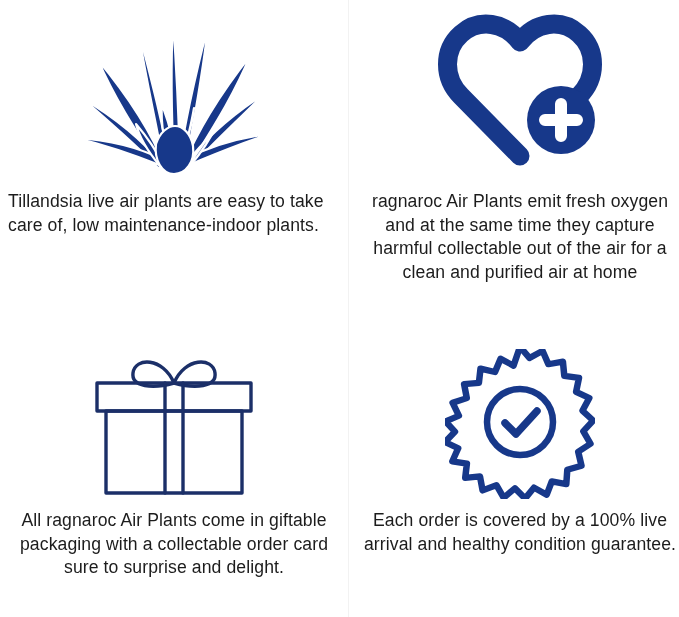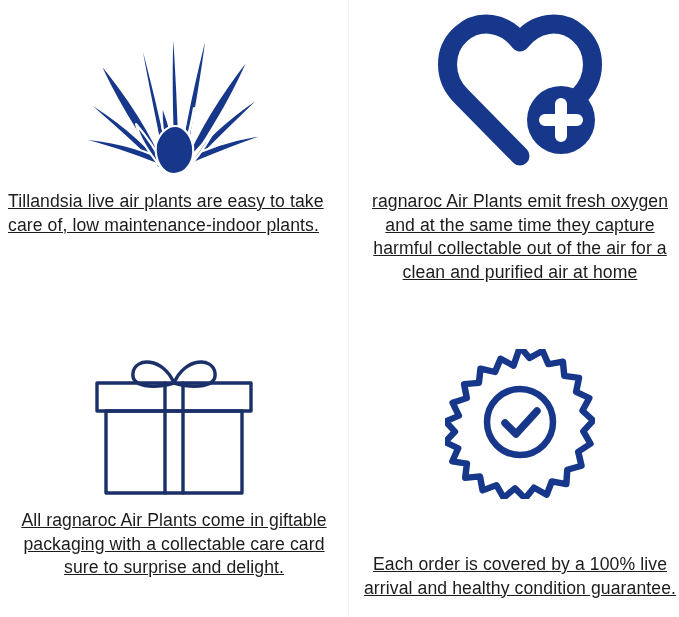--- a/index.html
+++ b/index.html
@@ -28,42 +28,41 @@
     position: relative;
     display: flex;
     flex-direction: column;
     box-sizing: border-box;
     overflow: hidden;
   }
 
   .cell-top-left    { padding: 8px 4px 0 4px; }
   .cell-top-right   { padding: 8px 2px 0 14px; border-left: 1px solid #f2f2f2; }
   .cell-bottom-left { padding: 40px 4px 0 4px; }
-  .cell-bottom-right{ padding: 40px 2px 0 14px; border-left: 1px solid #f2f2f2; gap: 44px; }
+  .cell-bottom-right{ padding: 40px 2px 0 14px; border-left: 1px solid #f2f2f2; }
 
   .icon-wrap {
     display: flex;
     align-items: flex-start;
     justify-content: center;
     width: 100%;
   }
   .cell-top-left .icon-wrap    { height: 178px; }
   .cell-top-right .icon-wrap   { height: 178px; }
   .cell-bottom-left .icon-wrap { height: 150px; }
   .cell-bottom-right .icon-wrap{ height: 150px; }
 
   .icon-wrap svg { display: block; }
 
   .feature-caption {
     font-size: 17.6px;
     line-height: 23.5px;
     color: #1c1c1c;
     letter-spacing: 0.1px;
     white-space: pre-line;
-    text-decoration: underline;
   }
   .caption-left   { text-align: left;  padding-left: 4px; padding-right: 2px; }
   .caption-center { text-align: center; }
 
   .cell-top-left .feature-caption    { margin-top: 4px; }
   .cell-top-right .feature-caption   { margin-top: 4px; }
   .cell-bottom-left .feature-caption { margin-top: 10px; }
   .cell-bottom-right .feature-caption{ margin-top: 10px; }
 </style>
 </head>
@@ -121,21 +120,21 @@
 
           <rect x="8" y="34" width="154" height="28"></rect>
 
           <rect x="17" y="62" width="136" height="82"></rect>
 
           <line x1="76" y1="34" x2="76" y2="144"></line>
           <line x1="94" y1="34" x2="94" y2="144"></line>
         </g>
       </svg>
     </div>
-    <div class="feature-caption caption-center">All ragnaroc Air Plants come in giftable packaging with a collectable care card sure to surprise and delight.</div>
+    <div class="feature-caption caption-center">All ragnaroc Air Plants come in giftable packaging with a collectable order card sure to surprise and delight.</div>
   </div>
 
   <div class="feature-cell cell-bottom-right">
     <div class="icon-wrap">
       <svg width="150" height="150" viewBox="0 0 150 150" aria-hidden="true">
 
         <polygon points="75,4 84.5,15.6 97.6,8.2 103.4,22.1 117.9,19.4 119.3,34.2 134,36.4 131.1,50.9 144.3,57.3 137.5,70.5 148.2,80.8 138.3,91.9 145.5,104.9 133.2,113.3 136.5,127.8 122.3,132.1 121.3,147 106.8,144.2 101.7,158.1 89,150.6 80.1,162 69.9,151.3 58.7,161.2 51.5,148.1 37.6,153.6 35,139 20.2,140.4 21.9,125.6 7.3,123.3 13.2,109.6 0,103.2 10,92.4 0.5,81.7 13.9,75.8 7.6,62.2 21.8,57.4 19.1,42.8 33.9,41.5 35.5,26.7 50,30.2 55.6,16.4 68.5,23.6" transform="translate(0,-6) scale(1,0.96)" fill="none" stroke="#17388a" stroke-width="6.5" stroke-linejoin="round"></polygon>
         <circle cx="75" cy="73" r="33" fill="none" stroke="#17388a" stroke-width="6.5"></circle>
         <path d="M60 74 L71 85 L92 62" fill="none" stroke="#17388a" stroke-width="7.5" stroke-linecap="round" stroke-linejoin="round"></path>
       </svg>

